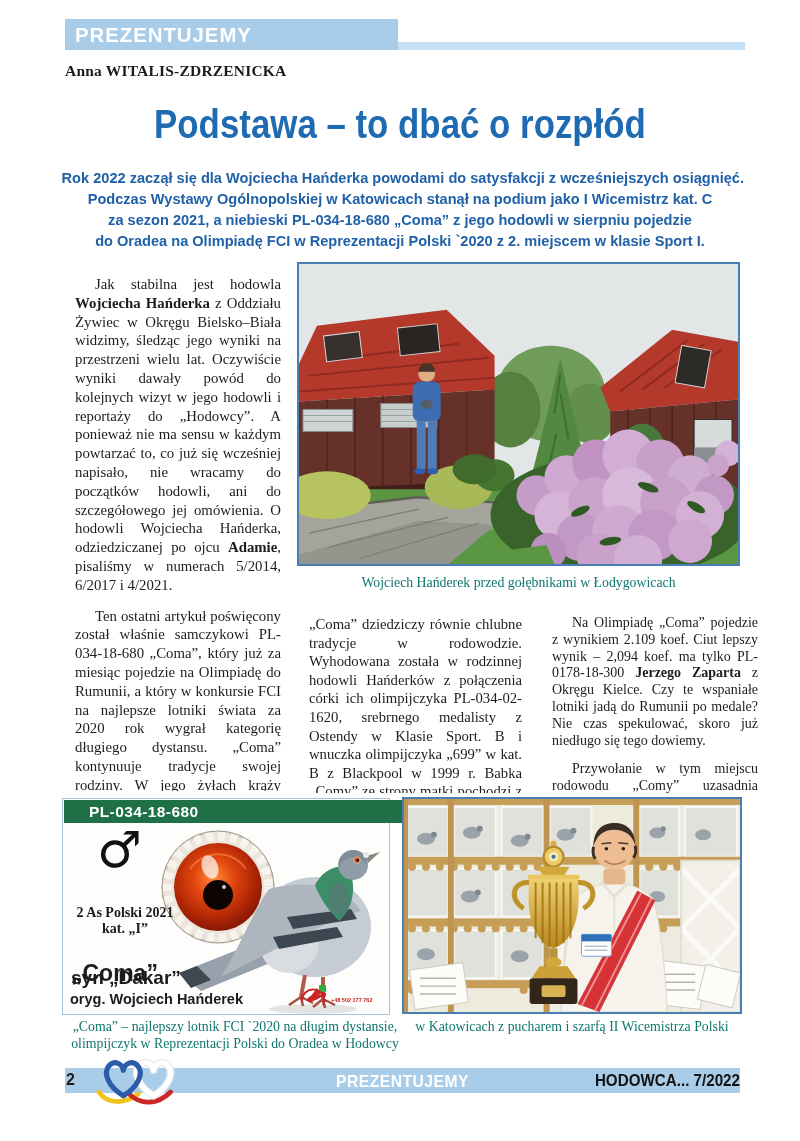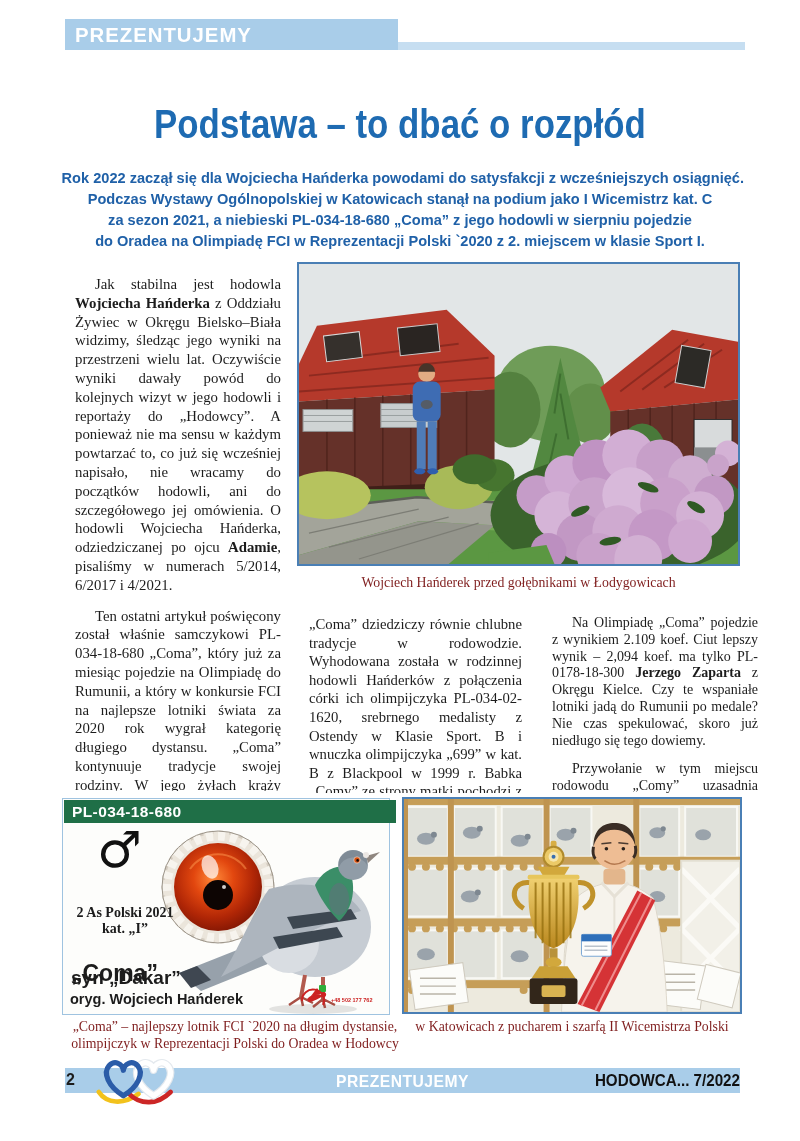--- a/index.html
+++ b/index.html
@@ -27,30 +27,30 @@
   .bodycol p{margin:12px;}
   .bodycol p.ind{text-indent:20px;}
   .col-left{left:63px;top:263px;width:230px;height:528px;font-size:14.8px;line-height:18.8px;}
   .col-mid{left:297px;top:603px;width:237px;height:190px;font-size:14.7px;line-height:18.6px;}
   .col-right{left:540px;top:603px;width:230px;height:192px;font-size:14px;line-height:16.8px;}
   
   .photo{box-sizing:border-box;border:2px solid var(--photo-border);background:#e8ecef;}
   .photo svg{display:block;width:100%;height:100%;}
   .photo1{left:297px;top:262px;width:443px;height:304px;}
   .photo2{left:402px;top:797px;width:340px;height:217px;}
-  .caption{text-align:center;color:#7f1d1d;font-size:13.8px;line-height:16.6px;}
+  .caption{text-align:center;color:#0f766e;font-size:13.8px;line-height:16.6px;}
   .cap1{left:297px;top:575px;width:443px;}
   .cap-card{left:64px;top:1019px;width:342px;}
   .cap2{left:402px;top:1019px;width:340px;}
   
   .card{left:62px;top:798px;width:328px;height:217px;background:#fdfdfb;
         box-sizing:border-box;border:1px solid #9fc3e0;}
   .card-bar{position:absolute;left:1px;top:1px;width:324px;height:23px;background:var(--card-green);
             color:#fff;font-family:"Liberation Sans",sans-serif;font-weight:bold;font-size:15.5px;
-            line-height:23px;padding-left:8px;letter-spacing:.4px;}
+            line-height:23px;padding-left:25px;letter-spacing:.4px;}
   .male{position:absolute;left:34px;top:26px;font-family:"DejaVu Sans",sans-serif;font-size:50px;
         line-height:50px;color:#111;}
   .card-award{position:absolute;left:6px;top:106px;width:112px;text-align:center;
               font-family:Liberation Serif, serif;font-weight:bold;font-size:14px;line-height:16px;}
   .card-name{position:absolute;left:8px;top:140px;font-family:"Liberation Sans",sans-serif;
              font-weight:bold;font-size:23px;margin-top:21px;}
   .card-lin{position:absolute;left:8px;top:168px;font-family:Liberation Sans, sans-serif;
             font-weight:bold;font-size:19px;}
   .card-orig{position:absolute;left:7px;top:192px;font-family:"Liberation Sans",sans-serif;
              font-weight:bold;font-size:14.5px;}
@@ -71,20 +71,21 @@
 </style>
 </head>
 <body>
 
 <div class="page" style="--band-blue: #a9cde9; --strip-blue: #c6def1; --title-blue: #1e6bb2; --intro-blue: #2061a8; --card-green: #1f6f47; --photo-border: #4a7fb5;">
 
   <div class="abs kicker-band">
     <span class="kicker">PREZENTUJEMY</span>
   </div>
   <div class="abs kicker-strip"></div>
+  <div class="abs author">Anna WITALIS-ZDRZENICKA</div>
   <div class="abs title">Podstawa – to dbać o rozpłód</div>
   <div class="abs intro">
       <div>Rok 2022 zaczął się dla Wojciecha Hańderka powodami do satysfakcji z wcześniejszych osiągnięć.</div>
       <div>Podczas Wystawy Ogólnopolskiej w Katowicach stanął na podium jako I Wicemistrz kat. C</div>
       <div>za sezon 2021, a niebieski PL-034-18-680 „Coma” z jego hodowli w sierpniu pojedzie</div>
       <div>do Oradea na Olimpiadę FCI w Reprezentacji Polski `2020 z 2. miejscem w klasie Sport I.</div>
     </div>
 
   <div class="abs bodycol col-left">
       <p class="ind"><span>Jak stabilna jest hodowla </span><b>Wojciecha Hańderka</b><span> z Oddziału Żywiec w Okręgu Bielsko–Biała widzimy, śledząc jego wyniki na przestrzeni wielu lat. Oczywiście wyniki dawały powód do kolejnych wizyt w jego hodowli i reportaży do „Hodowcy”. A ponieważ nie ma sensu w każdym powtarzać to, co już się wcześniej napisało, nie wracamy do początków hodowli, ani do szczegółowego jej omówienia. O hodowli Wojciecha Hańderka, odziedziczanej po ojcu </span><b>Adamie</b><span>, pisaliśmy w numerach 5/2014, 6/2017 i 4/2021.</span></p>

